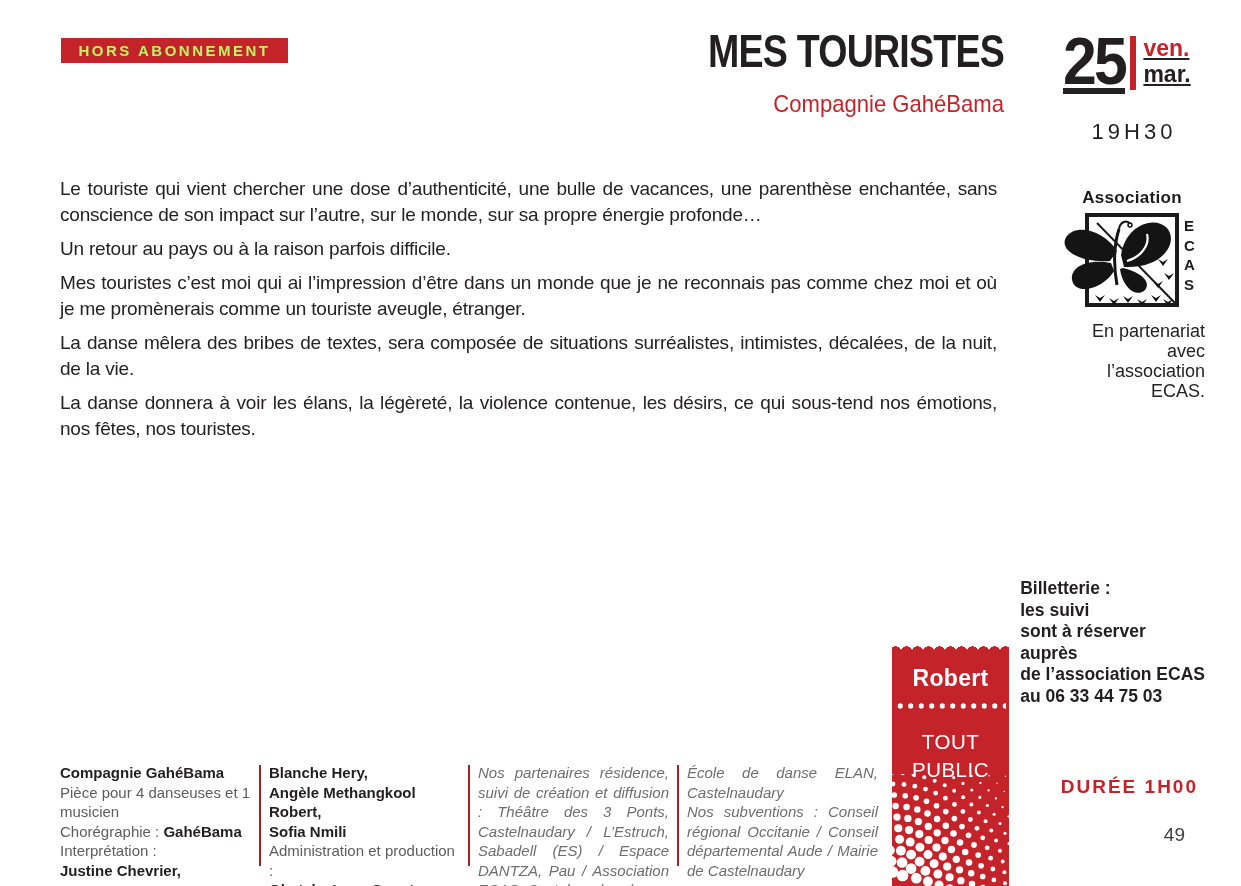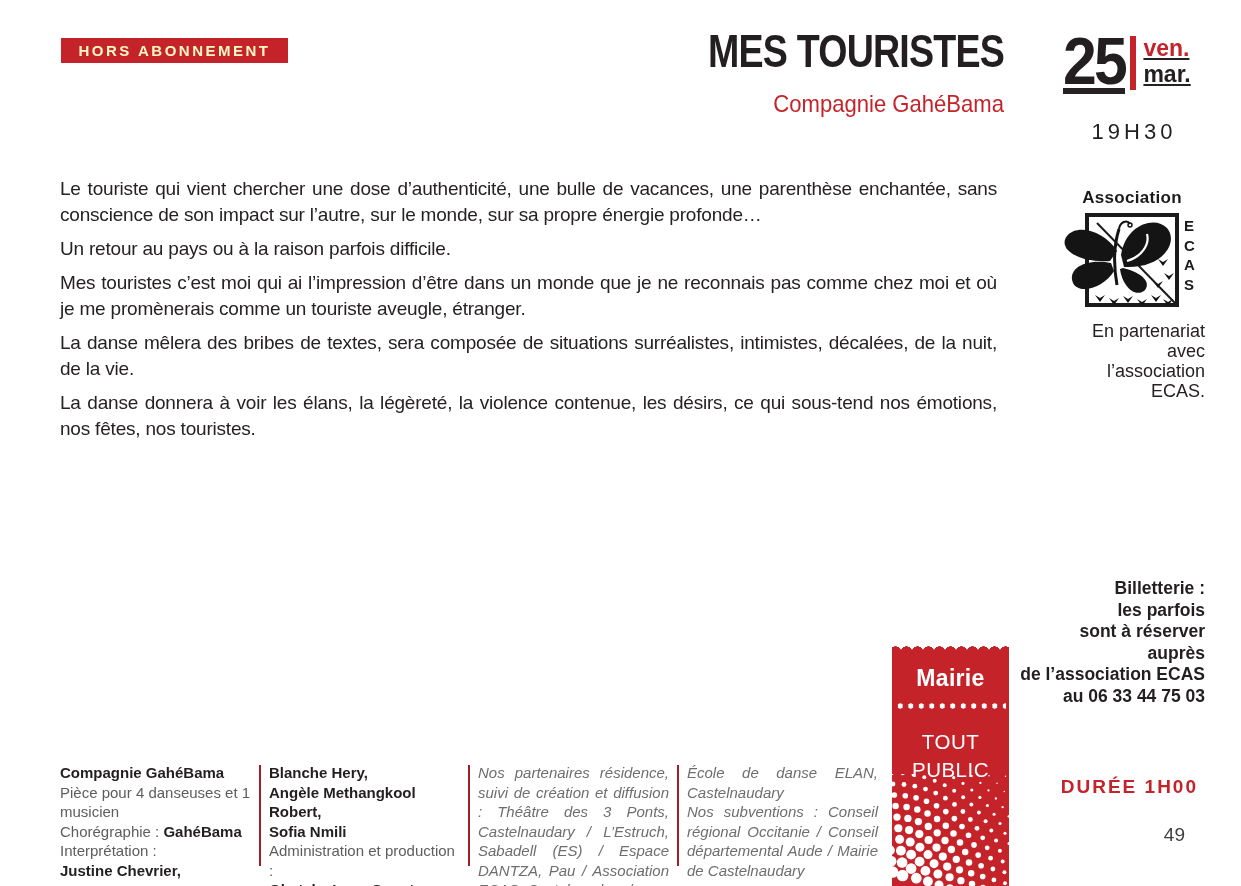--- a/index.html
+++ b/index.html
@@ -4,21 +4,21 @@
 <style>
   * { box-sizing: border-box; }
   html,body { margin:0; padding:0; }
   body {
     width:1241px; height:886px; position:relative; overflow:hidden;
     background:#ffffff; color:#262223;
     font-family:"Liberation Sans", sans-serif;
   }
   .badge {
     position:absolute; left:61px; top:38px; width:227px; height:25px;
-    background:var(--red); color:#fef9c3; font-size:15px; font-weight:700;
+    background:var(--red); color:#bef264; font-size:15px; font-weight:700;
     letter-spacing:2.5px; display:flex; align-items:center; justify-content:center;
     white-space:nowrap;
   }
   .title-block { position:absolute; right:237px; top:26px; text-align:right; }
   .title {
     margin:0; font-size:47px; font-weight:800; letter-spacing:-1px; line-height:1.05;
     color:#231f20; white-space:nowrap; transform:scaleX(.8); transform-origin:100% 50%;
   }
   .subtitle {
     margin-top:15px; font-size:24px; color:var(--red); white-space:nowrap;
@@ -40,21 +40,21 @@
     font-size:19px; line-height:26px; letter-spacing:-.2px; text-align:justify; color:#262223;
   }
   .body-text p { margin:0 8px 8px 0; }
 
   .assoc { position:absolute; left:1055px; top:188px; width:150px; }
   .assoc-title { font-weight:700; font-size:17px; letter-spacing:.3px; text-align:center; width:130px; margin-left:12px; color:#1b1b1b; }
   .assoc-row { display:flex; margin-top:3px; }
   .assoc-letters { display:flex; flex-direction:column; justify-content:space-between; font-weight:700; font-size:15px; height:86px; padding:6px 0 4px 3px; color:#1b1b1b; }
   .assoc-caption { margin-top:10px; text-align:right; font-size:18px; line-height:20px; color:#262223; }
 
-  .billetterie { position:absolute; right:36px; top:578px; text-align:right; font-weight:700; font-size:17.5px; line-height:21.5px; color:#231f20; }
+  .billetterie { position:absolute; right:36px; top:578px; font-weight:700; font-size:17.5px; line-height:21.5px; color:#231f20; }
 
   .ribbon { position:absolute; left:892px; top:645px; width:117px; height:241px; }
   .ribbon-scallop {
     height:7px;
     background:radial-gradient(circle at 50% 100%, var(--red) 62%, transparent 66%);
     background-size:11px 7px; background-repeat:repeat-x; background-position:center bottom;
   }
   .ribbon-body { background:var(--red); height:234px; position:relative; color:#fff; text-align:center; overflow:hidden; }
   .ribbon-genre { padding-top:13px; font-size:23px; font-weight:700; letter-spacing:.3px; }
   .ribbon-perf {
@@ -138,31 +138,31 @@
   </div>
   <div class="assoc-caption">
       <div>En partenariat avec</div>
       <div>l’association</div>
       <div>ECAS.</div>
     </div>
 </div>
 
 <div class="billetterie">
     <div>Billetterie :</div>
-    <div>les parfois</div>
+    <div>les suivi</div>
     <div>sont à réserver</div>
     <div>auprès</div>
     <div>de l’association ECAS</div>
     <div>au 06 33 44 75 03</div>
   </div>
 
 <div class="ribbon">
   <div class="ribbon-scallop"></div>
   <div class="ribbon-body">
-    <div class="ribbon-genre">Mairie</div>
+    <div class="ribbon-genre">Robert</div>
     <div class="ribbon-perf"></div>
     <div class="ribbon-aud">
         <div>TOUT</div>
         <div>PUBLIC</div>
       </div>
     <svg id="halftone" width="117" height="112">
         <circle cx="0.6" cy="98.1" r="5.74" fill="#fff"></circle>
         <circle cx="10.6" cy="101.6" r="5.74" fill="#fff"></circle>
         <circle cx="-0.8" cy="87.2" r="5.33" fill="#fff"></circle>
         <circle cx="10.1" cy="88.5" r="5.33" fill="#fff"></circle>

